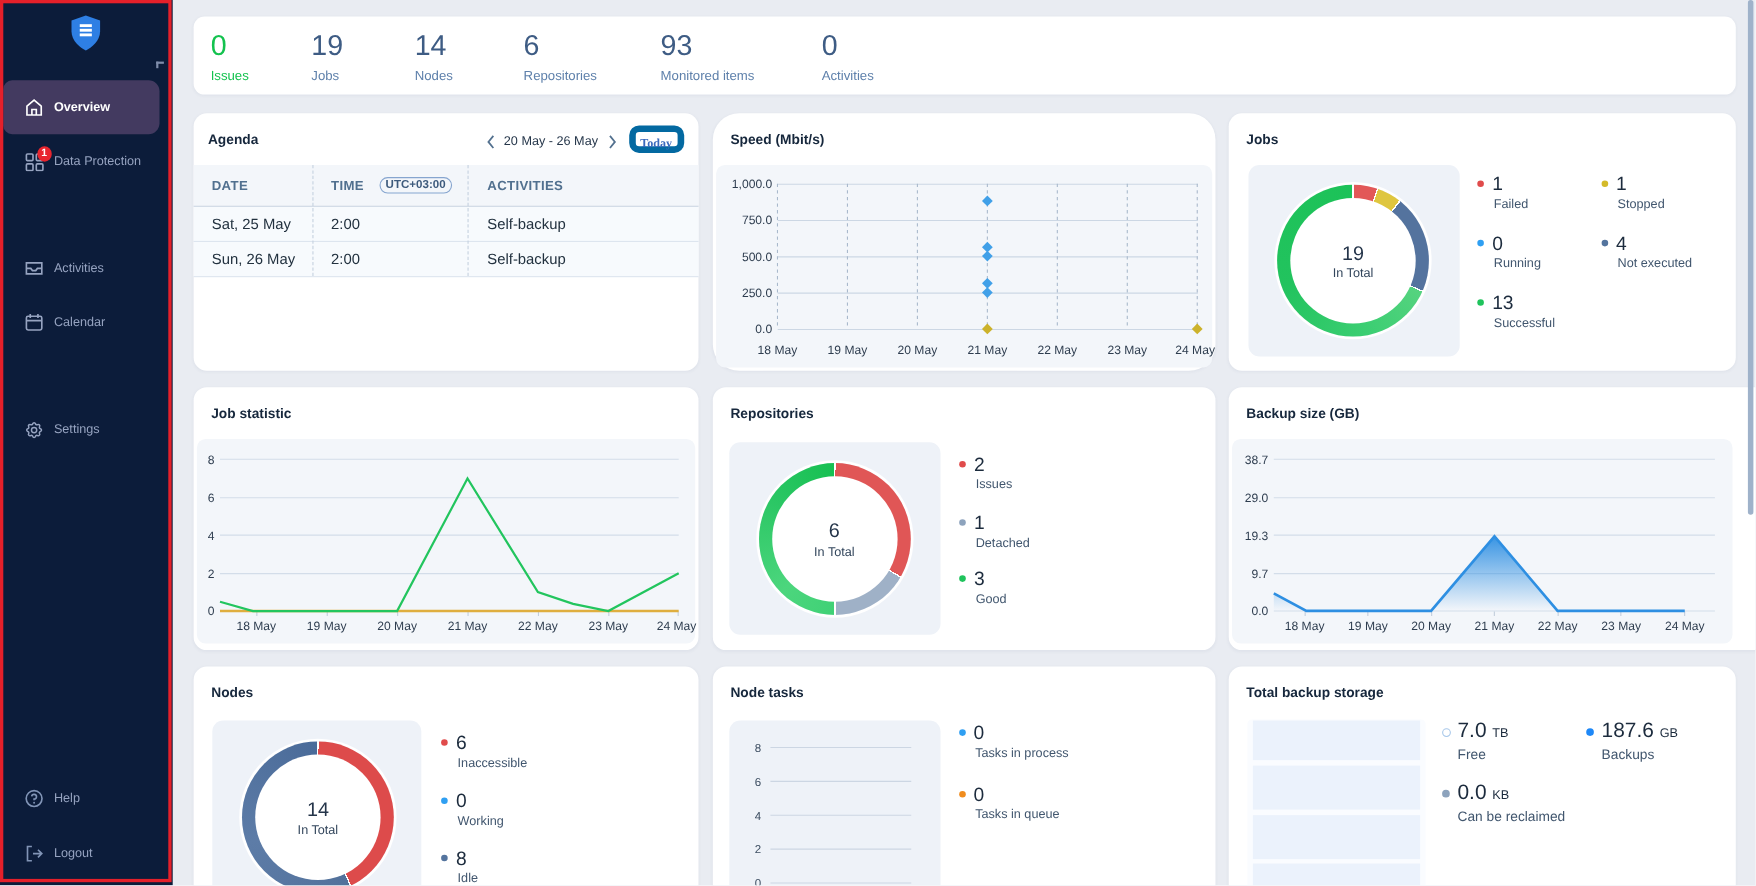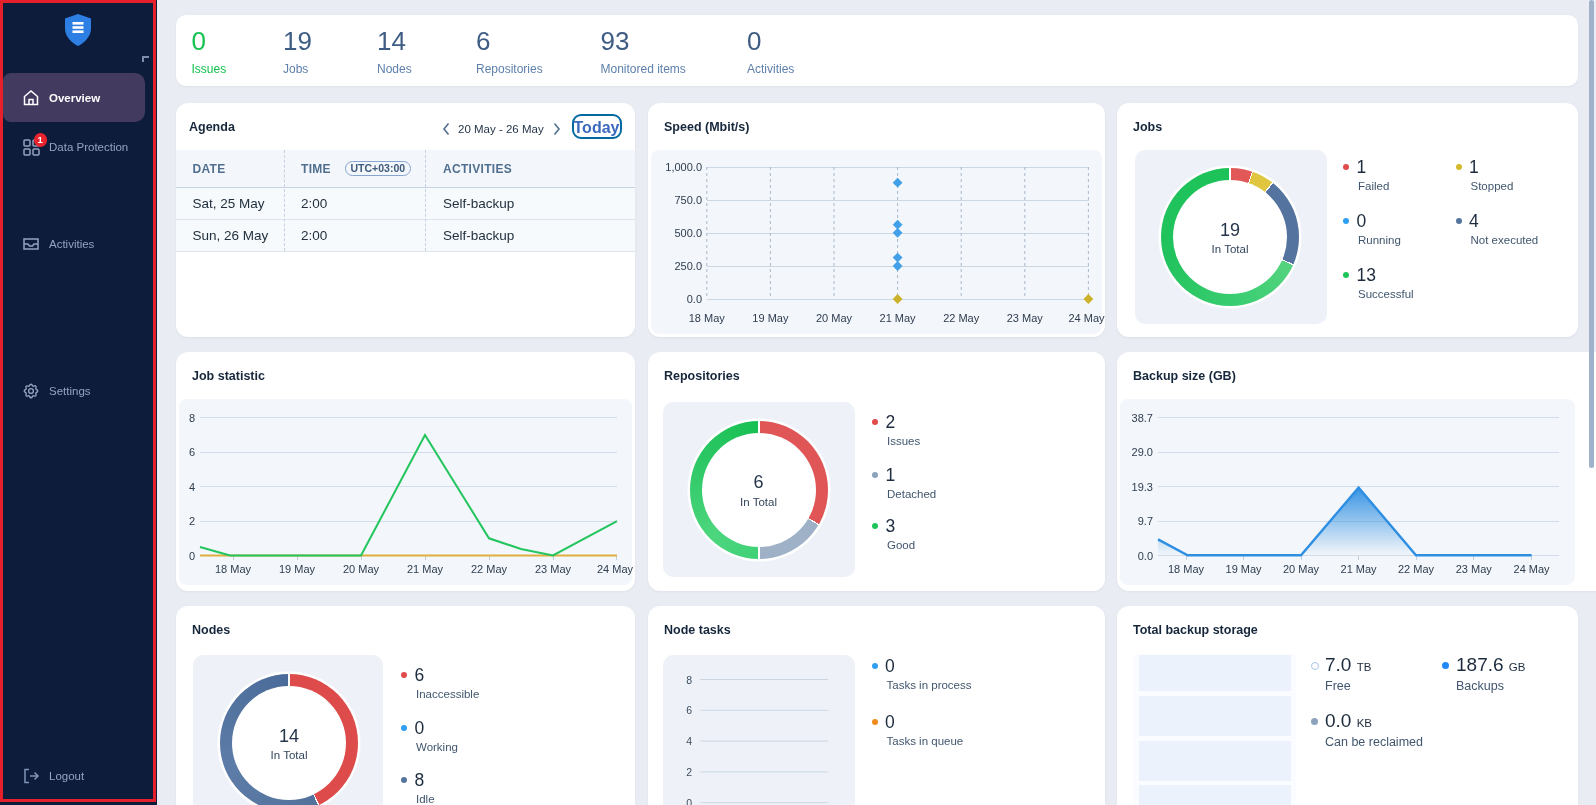--- a/index.html
+++ b/index.html
@@ -77,26 +77,41 @@
         </svg>
       <span class="tx">Data Protection</span>
     </div>
     <div id="badge">1</div>
     <div class="nav-item" style="top:222px">
       <svg class="ic" viewBox="0 0 18 18" fill="none" stroke="#96a3c0" stroke-width="1.5">
           <path d="M2 4 H16 V14 H2 Z M2 9 H6 L7.5 11 H10.5 L12 9 H16"></path>
         </svg>
       <span class="tx">Activities</span>
     </div>
+    <div class="nav-item" style="top:271px">
+      <svg class="ic" viewBox="0 0 18 18" fill="none" stroke="#96a3c0" stroke-width="1.5">
+          <rect x="2" y="3.5" width="14" height="12.5" rx="1.5"></rect>
+          <path d="M2 7.5 H16 M5.5 1.5 V5 M12.5 1.5 V5"></path>
+        </svg>
+      <span class="tx">Calendar</span>
+    </div>
     <div class="nav-item" style="top:369px">
       <svg class="ic" viewBox="0 0 24 24" fill="none" stroke="#96a3c0" stroke-width="1.8">
           <circle cx="12" cy="12" r="3.2"></circle>
           <path d="M10.33 4.32c.43-1.76 2.91-1.76 3.34 0a1.72 1.72 0 0 0 2.57 1.07c1.54-.94 3.31.82 2.37 2.37a1.72 1.72 0 0 0 1.07 2.57c1.76.43 1.76 2.91 0 3.34a1.72 1.72 0 0 0-1.07 2.57c.94 1.54-.82 3.31-2.37 2.37a1.72 1.72 0 0 0-2.57 1.07c-.43 1.76-2.91 1.76-3.34 0a1.72 1.72 0 0 0-2.57-1.07c-1.54.94-3.31-.82-2.37-2.37a1.72 1.72 0 0 0-1.07-2.57c-1.76-.43-1.76-2.91 0-3.34a1.72 1.72 0 0 0 1.07-2.57c-.94-1.54.82-3.31 2.37-2.37.99.6 2.28.07 2.57-1.07z"></path>
         </svg>
       <span class="tx">Settings</span>
+    </div>
+    <div class="nav-item" style="top:704px">
+      <svg class="ic" viewBox="0 0 18 18" fill="none" stroke="#8194b6" stroke-width="1.5">
+          <circle cx="9" cy="9" r="7.2"></circle>
+          <path d="M6.8 7 A2.2 2.2 0 1 1 9 9.5 V10.5"></path>
+          <circle cx="9" cy="12.8" r="0.9" fill="#8194b6" stroke="none"></circle>
+        </svg>
+      <span class="tx">Help</span>
     </div>
     <div class="nav-item" style="top:754px">
       <svg class="ic" viewBox="0 0 18 18" fill="none" stroke="#8194b6" stroke-width="1.5">
           <path d="M7 2.5 H3 V15.5 H7"></path>
           <path d="M8 9 H15.5 M12.5 5.5 L16 9 L12.5 12.5"></path>
         </svg>
       <span class="tx">Logout</span>
     </div>
   </aside>
 
@@ -129,21 +144,21 @@
 
   <div class="card" id="agenda" style="left:176px;top:103px;width:459px;height:234px;">
     <h3 style="left:13px;text-align:right;">Agenda</h3>
     <svg style="position:absolute;left:264px;top:17px" width="12" height="18" viewBox="0 0 12 18" fill="none" stroke="#53718f" stroke-width="1.6">
         <path d="M8.5 3.5 L4 9 L8.5 14.5"></path>
       </svg>
     <div style="position:absolute;left:282px;top:19.5px;font-size:11.5px;color:#25364a;">20 May - 26 May</div>
     <svg style="position:absolute;left:375px;top:17px" width="12" height="18" viewBox="0 0 12 18" fill="none" stroke="#53718f" stroke-width="1.6">
         <path d="M3.5 3.5 L8 9 L3.5 14.5"></path>
       </svg>
-    <div style="position:absolute;left:395.5px;top:10.5px;width:50px;height:25px;border:2px solid #0369a1;border-radius:9px;color:#3a69bd;font-size:16px;font-weight:bold;text-align:center;line-height:23px;">Today</div>
+    <div style="position:absolute;left:395.5px;top:10.5px;width:50px;height:25px;border:6px solid #0369a1;border-radius:9px;color:#3a69bd;font-size:11px;font-weight:bold;text-align:center;line-height:23px;font-family:Liberation Serif, serif;">Today</div>
 
     <div style="position:absolute;left:0;top:47px;width:459px;height:37px;background:#f3f6fa;"></div>
     <div style="position:absolute;left:0;top:85px;width:459px;height:31px;background:#f7fafd;"></div>
     <div style="position:absolute;left:0;top:117px;width:459px;height:31px;background:#f7fafd;"></div>
     <div style="position:absolute;left:0;top:84px;width:459px;height:1px;background:#c9d4e2;"></div>
     <div style="position:absolute;left:0;top:116px;width:459px;height:1px;background:#dde5ef;"></div>
     <div style="position:absolute;left:0;top:148px;width:459px;height:1px;background:#dde5ef;"></div>
     <div style="position:absolute;left:108px;top:47px;width:1px;height:101px;border-left:1px dashed #c5d1e0;"></div>
     <div style="position:absolute;left:249px;top:47px;width:1px;height:101px;border-left:1px dashed #c5d1e0;"></div>
 
@@ -153,21 +168,21 @@
     <div style="position:absolute;left:267px;top:58.5px;font-size:12px;font-weight:bold;color:#51708f;letter-spacing:0.3px;">ACTIVITIES</div>
 
     <div style="position:absolute;left:16.5px;top:93px;font-size:13.5px;color:#22313f;">Sat, 25 May</div>
     <div style="position:absolute;left:125px;top:93px;font-size:13.5px;color:#22313f;">2:00</div>
     <div style="position:absolute;left:267px;top:93px;font-size:13.5px;color:#22313f;">Self-backup</div>
     <div style="position:absolute;left:16.5px;top:125px;font-size:13.5px;color:#22313f;">Sun, 26 May</div>
     <div style="position:absolute;left:125px;top:125px;font-size:13.5px;color:#22313f;">2:00</div>
     <div style="position:absolute;left:267px;top:125px;font-size:13.5px;color:#22313f;">Self-backup</div>
   </div>
 
-  <div class="card" id="speed" style="left:648px;top:103px;width:457px;height:234px;">
+  <div class="card" id="speed" style="left:648px;top:103px;width:457px;height:234px;border-radius:24px;">
     <h3>Speed (Mbit/s)</h3>
     <div style="position:absolute;left:3px;top:47px;width:451px;height:184px;background:#f3f6fa;border-radius:8px;"></div>
     <svg style="position:absolute;left:0;top:0" width="457" height="234" viewBox="0 0 457 234">
       <g stroke="#ccd7e4" stroke-width="1">
         <line x1="59" y1="64.5" x2="441" y2="64.5"></line>
         <line x1="59" y1="97.5" x2="441" y2="97.5"></line>
         <line x1="59" y1="130.5" x2="441" y2="130.5"></line>
         <line x1="59" y1="163.5" x2="441" y2="163.5"></line>
         <line x1="59" y1="196.5" x2="441" y2="196.5"></line>
       </g>

